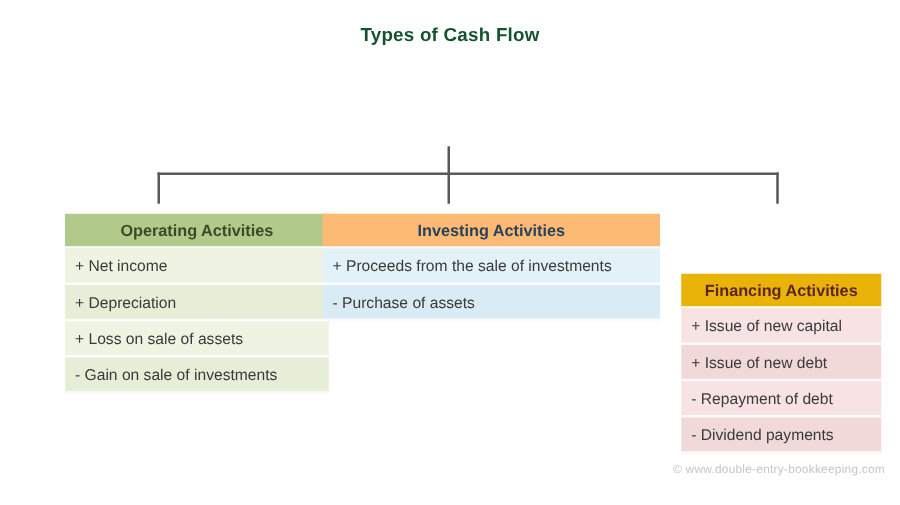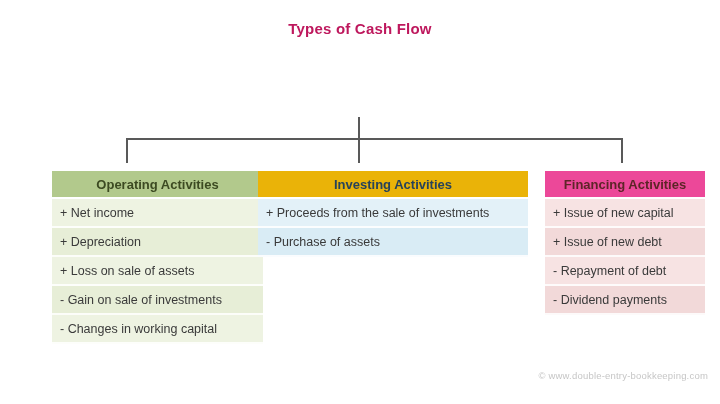--- a/index.html
+++ b/index.html
@@ -12,21 +12,21 @@
     overflow: hidden;
   }
   .title {
     position: absolute;
     top: 20px;
     left: 0;
     width: 720px;
     text-align: center;
     font-size: 15px;
     font-weight: bold;
-    color: #be185d;
+    color: #14532d;
     letter-spacing: 0.2px;
   }
   .root-box {
     position: absolute;
     left: 298px;
     top: 66px;
     width: 124px;
     height: 51px;
     box-sizing: border-box;
     border: 2px solid #595959;
@@ -67,26 +67,26 @@
     white-space: nowrap;
     text-align: right;
   }
   
   .col-operating { left: 20px;  width: 211px; margin-left: 32px; }
   .col-operating .col-header { background: #b2c98c; color: #3c4a21; }
   .col-operating .col-row:nth-child(odd)  { background: #e7eed7; }
   .col-operating .col-row:nth-child(even) { background: #eef3e2; }
   
   .col-investing { left: 258px; width: 270px; }
-  .col-investing .col-header { background: #eab308; color: #27425a; }
+  .col-investing .col-header { background: #fdba74; color: #27425a; }
   .col-investing .col-row:nth-child(odd)  { background: #d9ecf5; }
   .col-investing .col-row:nth-child(even) { background: #e3f1f8; }
   
   .col-financing { left: 545px; width: 160px; }
-  .col-financing .col-header { background: #ec4899; color: #5d2527; }
+  .col-financing .col-header { background: #eab308; color: #5d2527; margin-top: 48px; }
   .col-financing .col-row:nth-child(odd)  { background: #f2d9d9; }
   .col-financing .col-row:nth-child(even) { background: #f7e3e3; }
   .footer-credit {
     position: absolute;
     top: 370px;
     right: 12px;
     font-size: 9.5px;
     color: #c6c6c6;
     letter-spacing: 0.2px;
   }
@@ -103,21 +103,20 @@
   <div class="line hline"></div>
   <div class="line drop-left"></div>
   <div class="line drop-right"></div>
 
   <div class="col col-operating">
     <div class="col-header">Operating Activities</div>
     <div class="col-row">+ Net income</div>
     <div class="col-row">+ Depreciation</div>
     <div class="col-row">+ Loss on sale of assets</div>
     <div class="col-row">- Gain on sale of investments</div>
-    <div class="col-row">- Changes in working capital</div>
   </div>
 
   <div class="col col-investing">
     <div class="col-header">Investing Activities</div>
     <div class="col-row">+ Proceeds from the sale of investments</div>
     <div class="col-row">- Purchase of assets</div>
   </div>
 
   <div class="col col-financing">
     <div class="col-header">Financing Activities</div>

